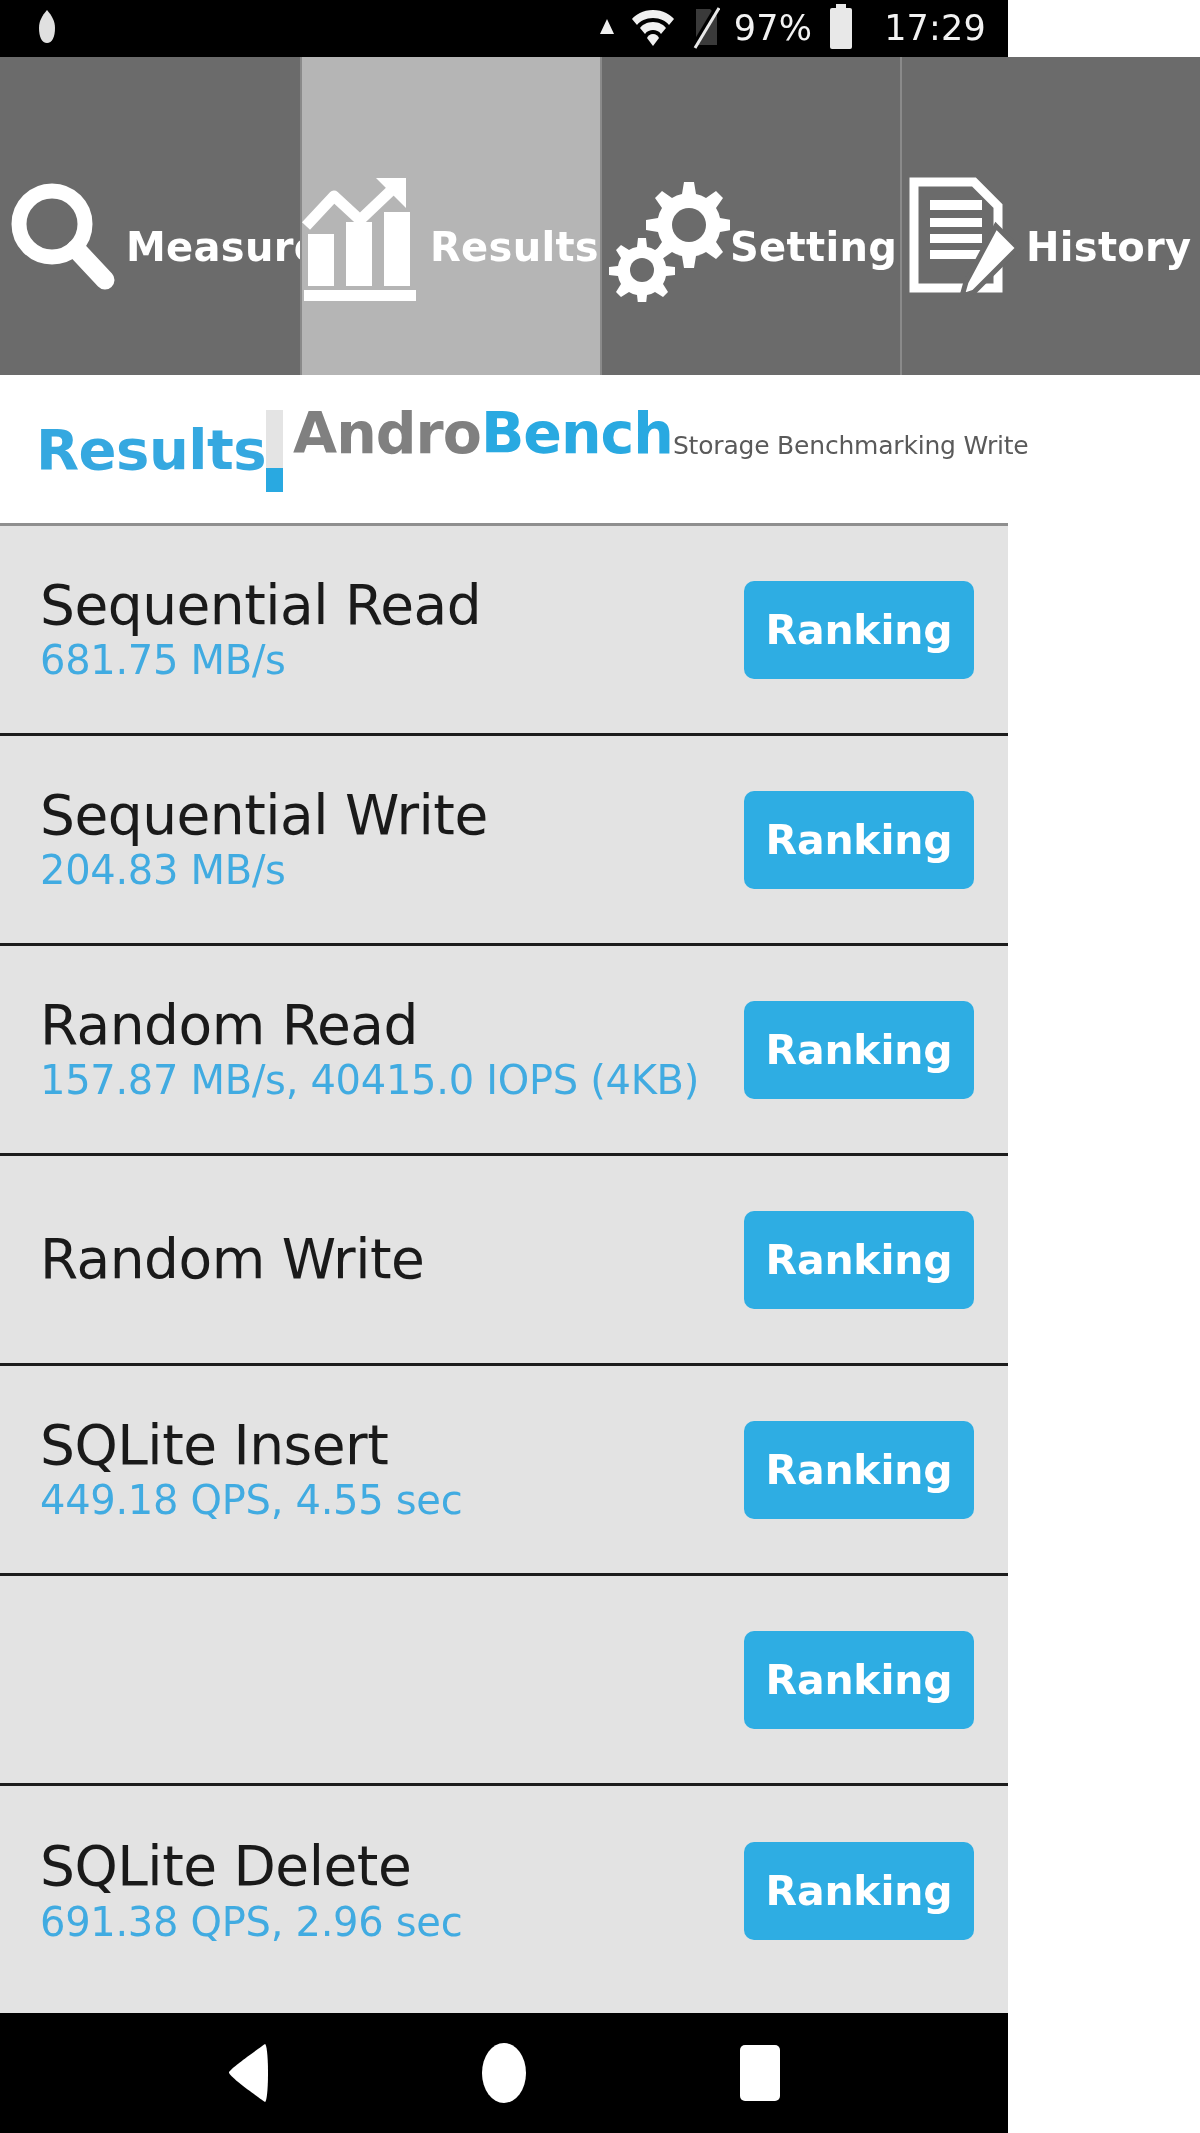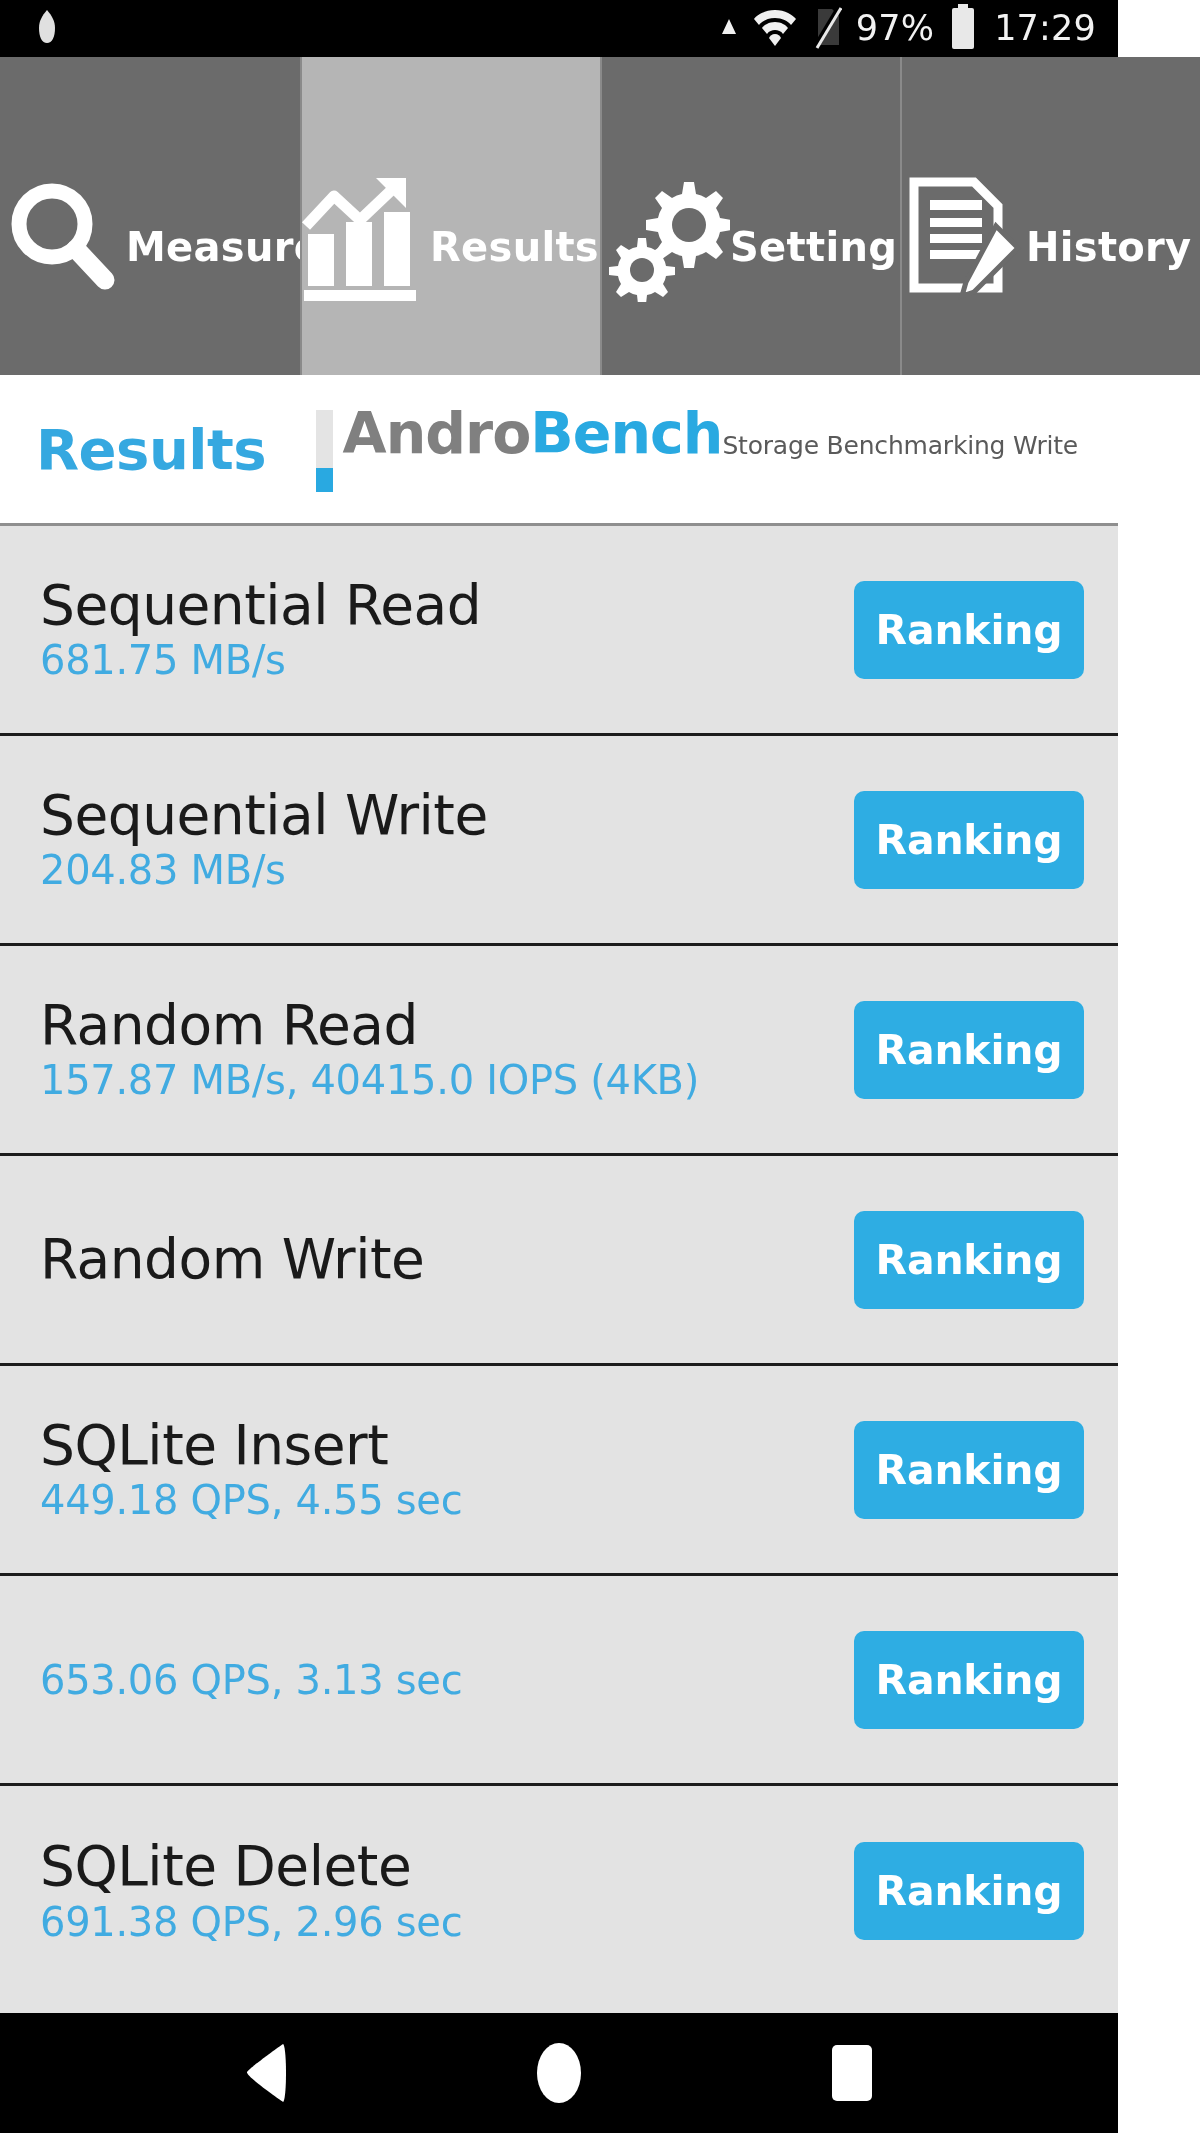--- a/index.html
+++ b/index.html
@@ -4,21 +4,21 @@
 <style>
   * { box-sizing: border-box; margin: 0; padding: 0; }
   html, body {
     width: 1200px; height: 2133px;
     background: #ffffff;
     font-family: "DejaVu Sans", sans-serif;
     overflow: hidden;
   }
   #screen {
     position: relative;
-    width: 1118px; height: 2133px;
+    width: 1008px; height: 2133px;
     background: #ffffff;
     display: flex;
     flex-direction: column;
   }
 
   
   .statusbar {
     height: 57px;
     background: #000000;
     display: flex;
@@ -34,21 +34,21 @@
     gap: 14px;
   }
   .sb-text {
     color: #f2f2f2;
     font-size: 35px;
     font-weight: 400;
     letter-spacing: 0.2px;
     line-height: 1;
     font-family: "DejaVu Sans", sans-serif;
   }
-  .sb-clock { margin-left: 2px; }
+  .sb-clock { margin-left: 14px; }
 
   
   .tabbar {
     height: 318px;
     flex: 0 0 318px;
     display: flex;
     width: 1200px;
     background: #6b6b6b;
   }
   .tab {
@@ -364,21 +364,20 @@
       </div>
       <div class="row">
         <div class="row-texts">
           <div class="row-title">SQLite Insert</div>
           <div class="row-value">449.18 QPS, 4.55 sec</div>
         </div>
         <button class="ranking-btn">Ranking</button>
       </div>
       <div class="row">
         <div class="row-texts">
-          <div class="row-value">653.06 QPS, 3.13 sec</div>
         </div>
         <button class="ranking-btn">Ranking</button>
       </div>
       <div class="row">
         <div class="row-texts">
           <div class="row-title">SQLite Delete</div>
           <div class="row-value">691.38 QPS, 2.96 sec</div>
         </div>
         <button class="ranking-btn">Ranking</button>
       </div>

